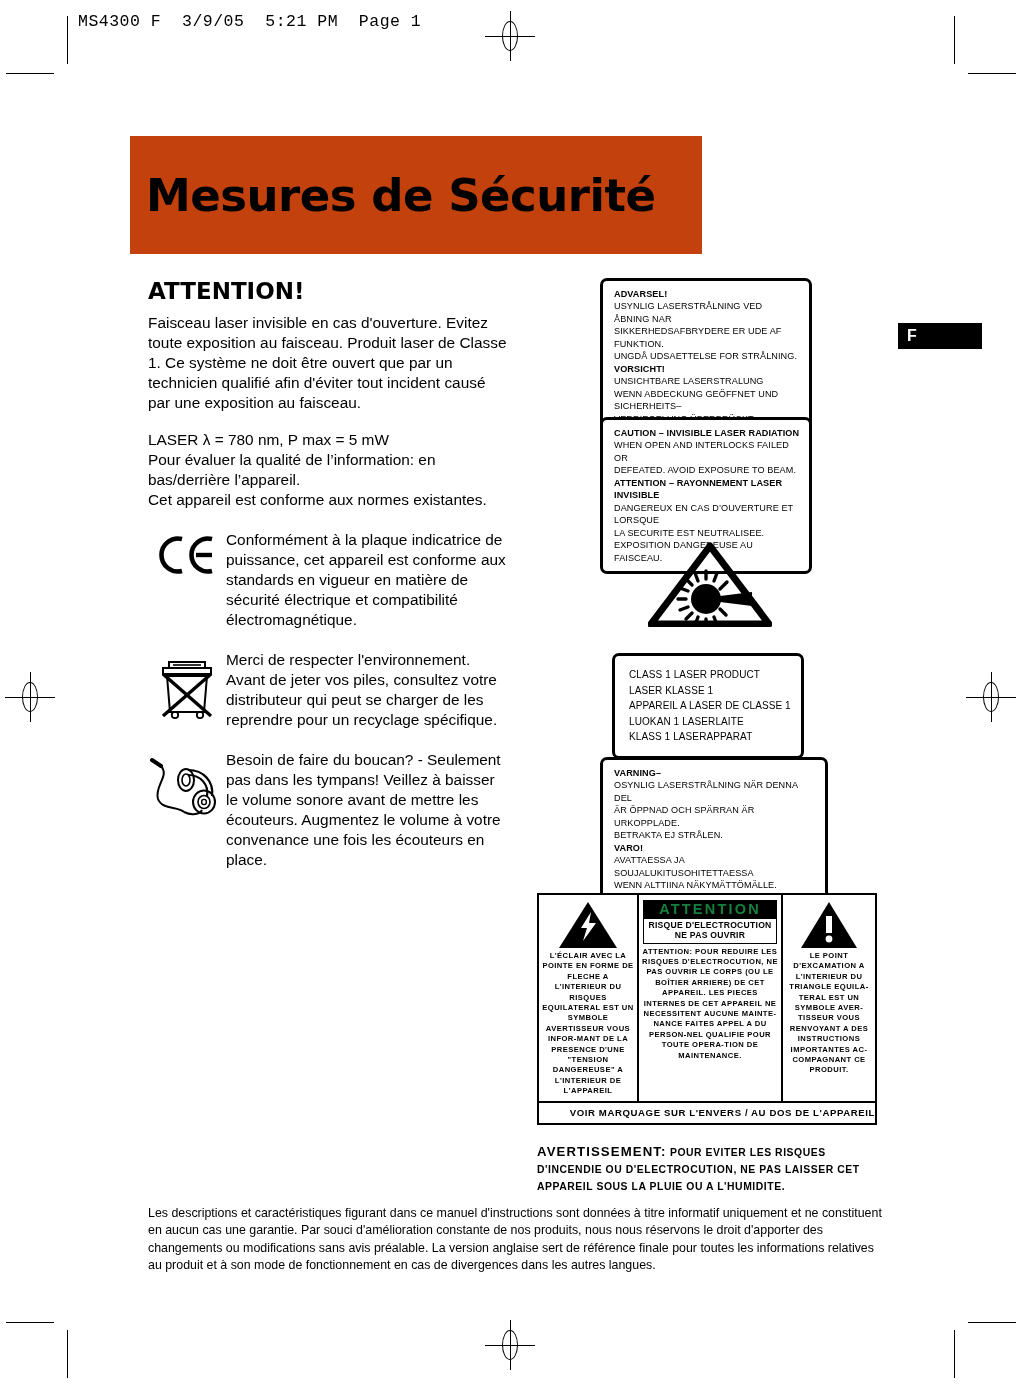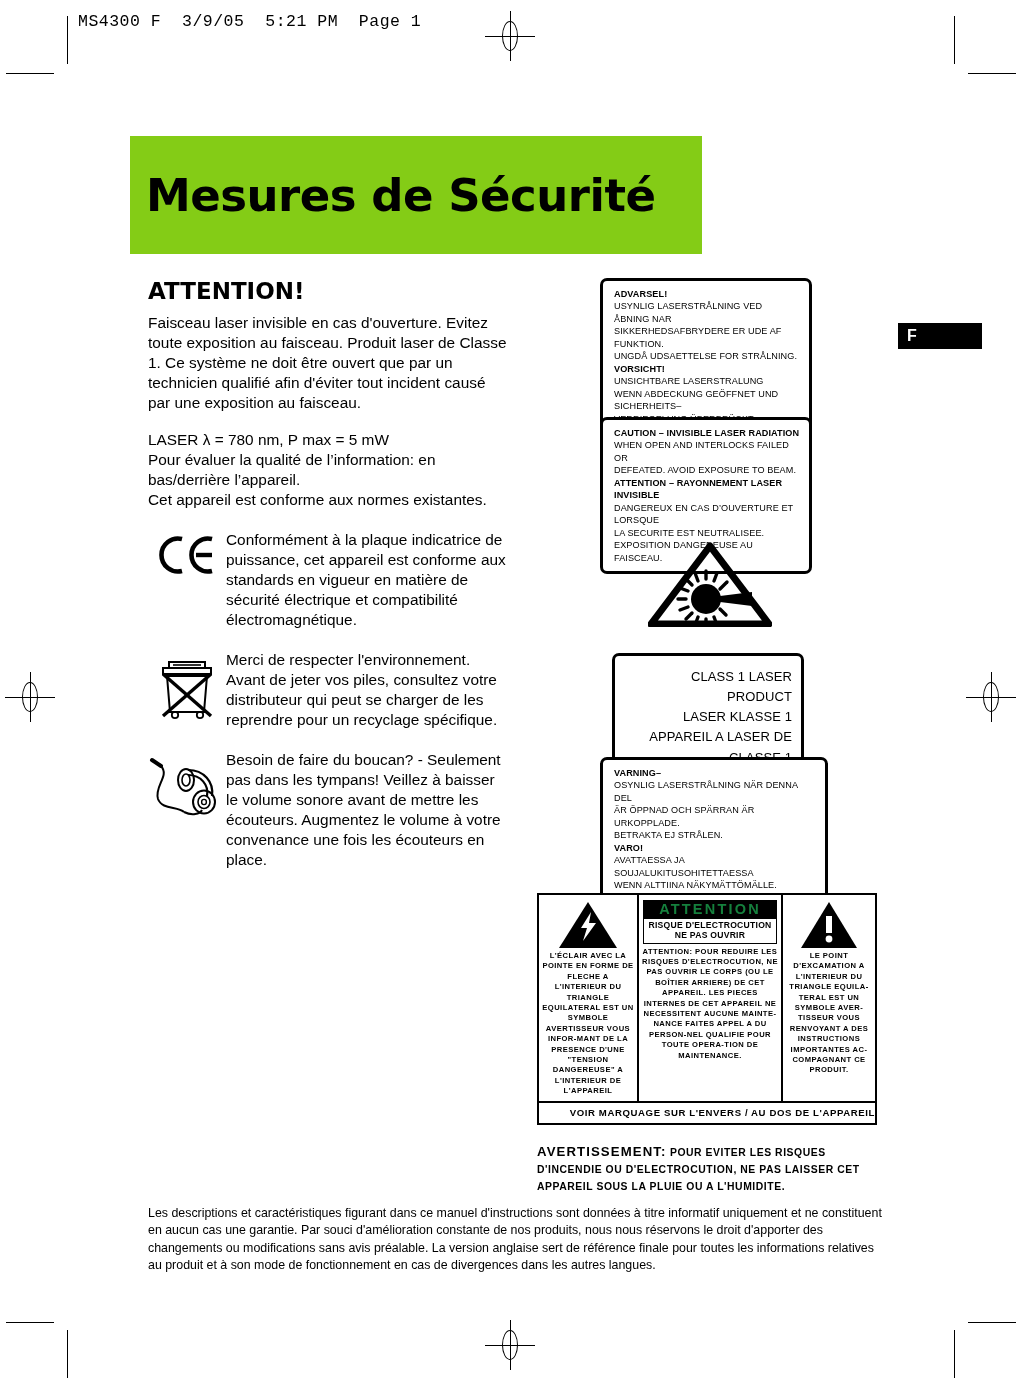--- a/index.html
+++ b/index.html
@@ -37,21 +37,21 @@
   
   .meta {
     position:absolute; left:78px; top:12px;
     font-family:"Liberation Mono", monospace;
     font-size:16.5px; letter-spacing:.5px; white-space:pre;
   }
 
   
   .title-banner {
     position:absolute; left:130px; top:136px; width:572px; height:118px;
-    background:#84cc16;
+    background:#c2410c;
     display:flex; align-items:center;
   }
   .title-banner h1 {
     margin:0; padding-left:16px;
     font-size:45px; font-weight:bold; letter-spacing:-0.5px;
     font-family:"DejaVu Sans", sans-serif;
     color:#000;
   }
 
   
@@ -93,21 +93,21 @@
   .rbox .inner { padding:7px 9px 7px 11px; }
   .rbox p { margin:0; font-size:9.1px; line-height:1.37; letter-spacing:.1px; }
   .rbox p.b { font-weight:bold; }
 
   #box-advarsel { left:600px; top:278px; width:212px; }
   #box-caution  { left:600px; top:417px; width:212px; }
   #box-class1   { left:612px; top:653px; width:192px; }
   #box-varning  { left:600px; top:757px; width:228px; }
 
   #box-class1 .inner { padding:11px 9px 11px 14px; }
-  #box-class1 p { font-size:13px; line-height:1.55;text-align:right; }
+  #box-class1 p { font-size:10px; line-height:1.55; }
 
   
   .laser-tri { position:absolute; left:648px; top:543px; }
 
   
   .elec {
     position:absolute; left:537px; top:893px; width:340px;
     border:2px solid #000;
     background:#fff;
   }
@@ -345,21 +345,21 @@
 <div class="elec">
   <div class="elec-cols">
 
     <div class="elec-col col-a">
       <div class="tri-wrap">
         <svg width="62" height="50" viewBox="0 0 62 50" aria-hidden="true">
           <path d="M31 2 L60 48 L2 48 Z" fill="#000"></path>
           <path d="M34 12 L24 28 L30 28 L26 41 L39 23 L32 23 Z" fill="#fff"></path>
         </svg>
       </div>
-      <div class="elec-txt">L'ÉCLAIR AVEC LA POINTE EN FORME DE FLECHE A L'INTERIEUR DU TRIANGLE EQUILATERAL EST UN SYMBOLE AVERTISSEUR VOUS INFOR-MANT DE LA PRESENCE D'UNE "TENSION DANGEREUSE" A L'INTERIEUR DE L'APPAREIL</div>
+      <div class="elec-txt">L'ÉCLAIR AVEC LA POINTE EN FORME DE FLECHE A L'INTERIEUR DU RISQUES EQUILATERAL EST UN SYMBOLE AVERTISSEUR VOUS INFOR-MANT DE LA PRESENCE D'UNE "TENSION DANGEREUSE" A L'INTERIEUR DE L'APPAREIL</div>
     </div>
 
     <div class="elec-col col-b">
       <div class="attn-bar">ATTENTION</div>
       <div class="attn-sub">
         <div>RISQUE D'ELECTROCUTION</div>
         <div>NE PAS OUVRIR</div>
       </div>
       <div class="elec-txt">ATTENTION: POUR REDUIRE LES RISQUES D'ELECTROCUTION, NE PAS OUVRIR LE CORPS (OU LE BOÎTIER ARRIERE) DE CET APPAREIL. LES PIECES INTERNES DE CET APPAREIL NE NECESSITENT AUCUNE MAINTE-NANCE FAITES APPEL A DU PERSON-NEL QUALIFIE POUR TOUTE OPERA-TION DE MAINTENANCE.</div>
     </div>

